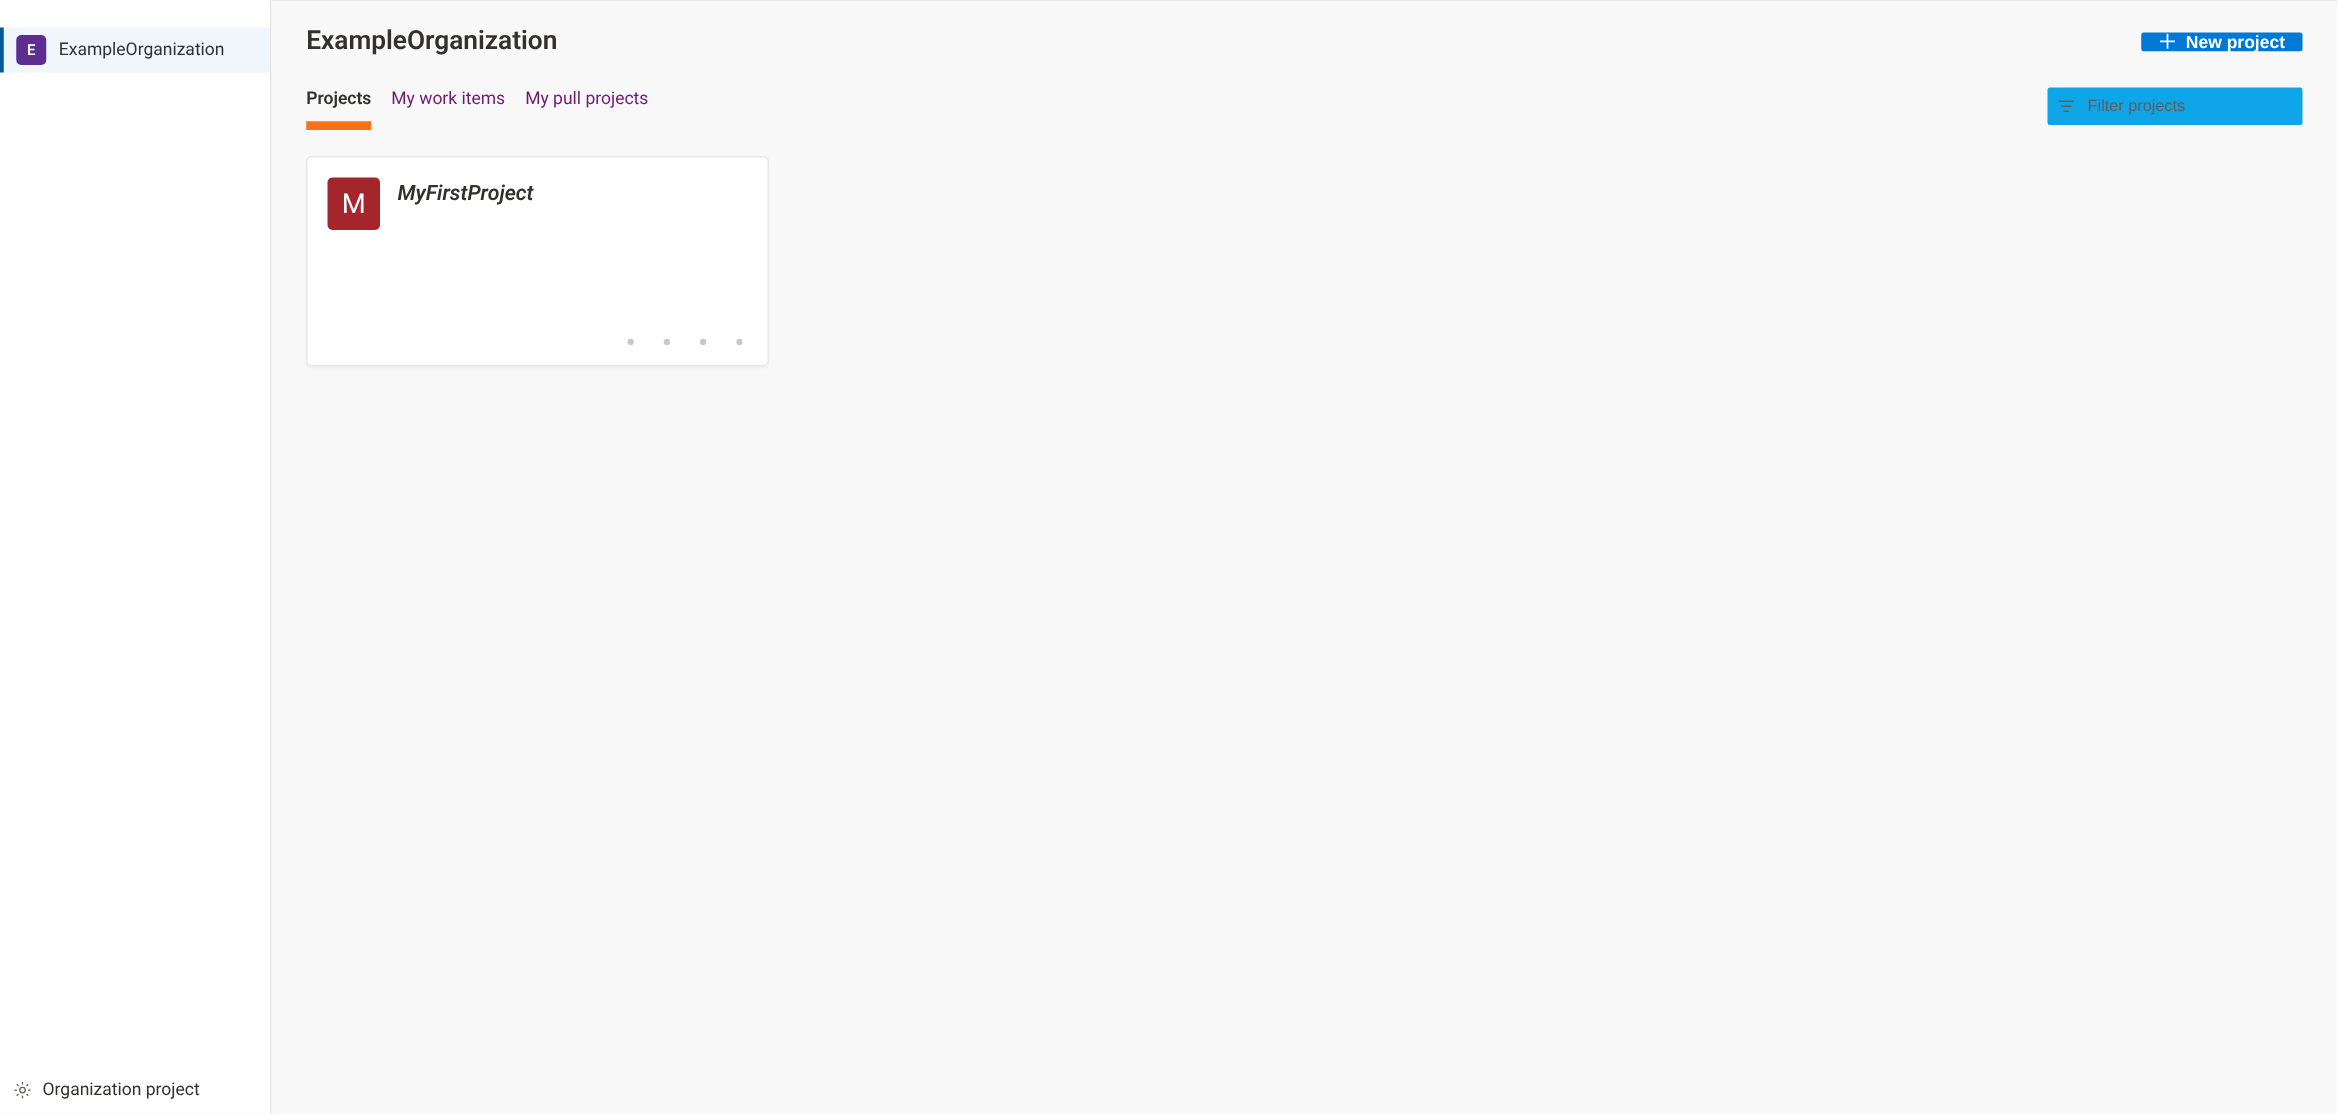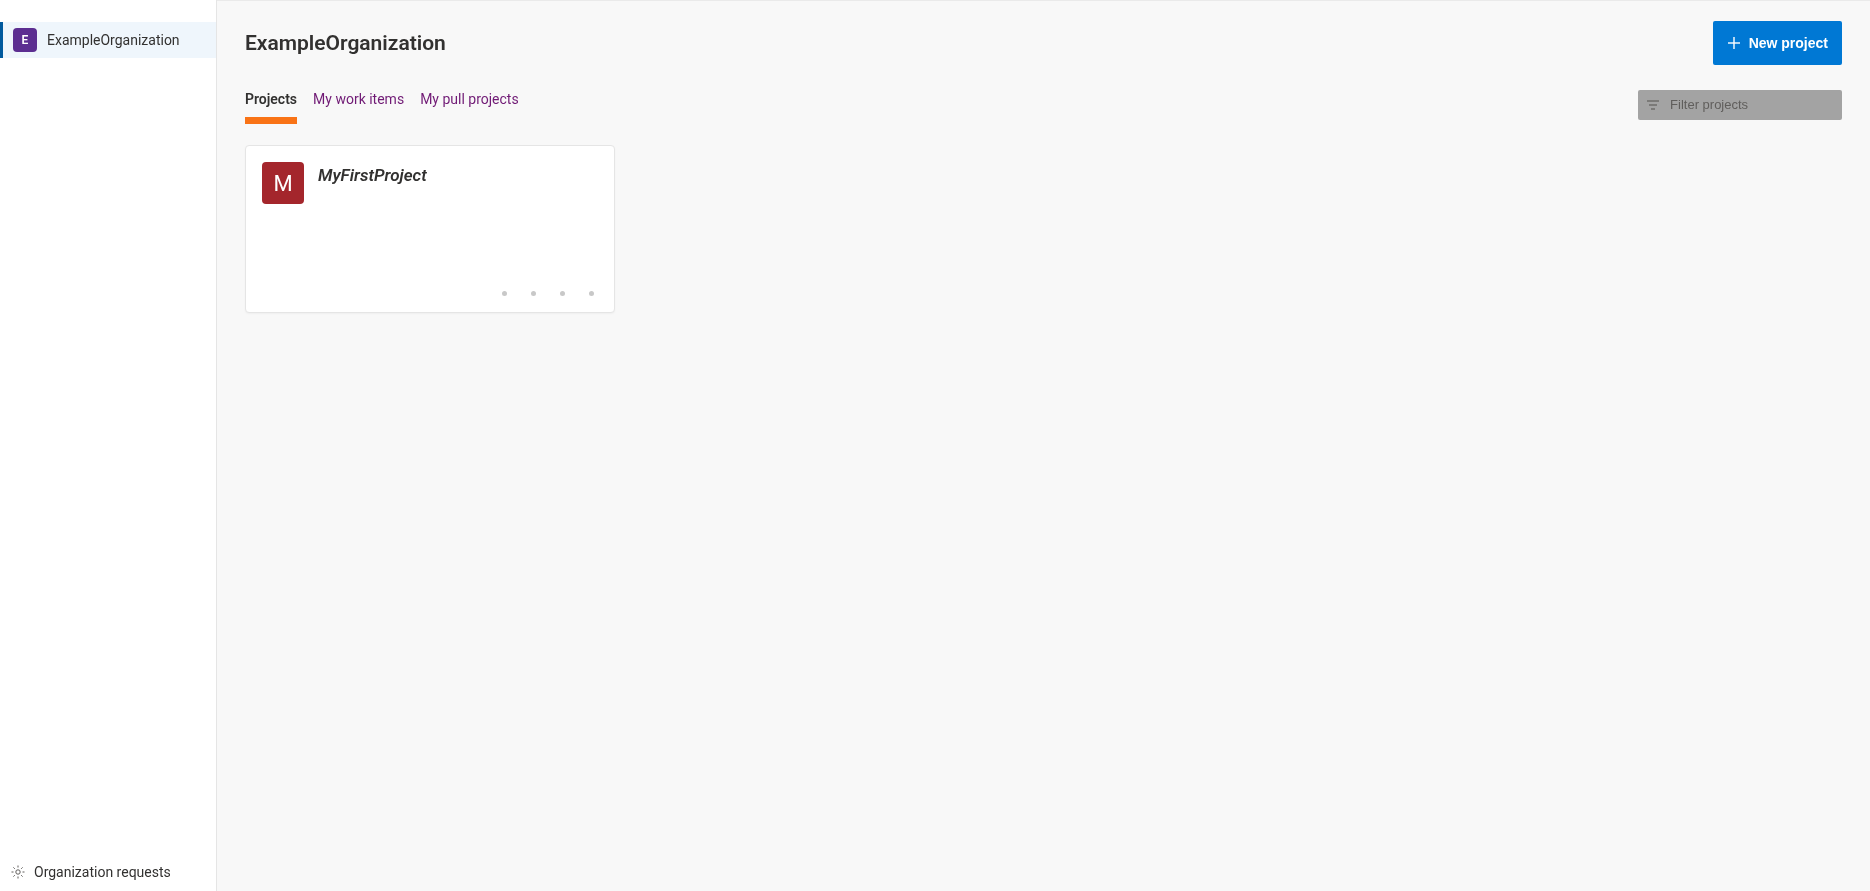--- a/index.html
+++ b/index.html
@@ -93,21 +93,21 @@
     font-weight: 600;
     color: #323130;
     margin: 0;
   }
   .new-project-btn {
     display: inline-flex;
     align-items: center;
     background: #0078d4;
     color: #fff;
     border: none;
-    height: 44px;
+    height: 15px;
     padding: 0 14px;
     border-radius: 2px;
     font-size: 14px;
     font-weight: 600;
     cursor: pointer;
   }
   .new-project-btn .plus {
     margin-right: 8px;
     font-size: 14px;
     line-height: 1;
@@ -136,21 +136,21 @@
   .tab.active {
     color: #323130;
     font-weight: 600;
     border-bottom: 7px solid #f97316;
   }
   .filter-box {
     display: flex;
     align-items: center;
     width: 204px;
     height: 30px;
-    background: #a3a3a3;
+    background: #0ea5e9;
     border-radius: 2px;
     padding: 0 8px;
   }
   .filter-icon {
     width:16px;height:16px;margin-right:8px;
     display:flex;align-items:center;justify-content:center;
     color:#605e5c;
   }
   .filter-icon svg{width:14px;height:14px;}
   .filter-input {
@@ -235,21 +235,21 @@
       </div>
     </div>
     <div class="sidebar-spacer"></div>
     <div class="sidebar-footer">
       <span class="gear-icon">
         <svg viewBox="0 0 16 16" fill="none" stroke="#605e5c" stroke-width="1">
           <circle cx="8" cy="8" r="2.2"></circle>
           <path d="M8 1.5v2M8 12.5v2M1.5 8h2M12.5 8h2M3.4 3.4l1.4 1.4M11.2 11.2l1.4 1.4M3.4 12.6l1.4-1.4M11.2 4.8l1.4-1.4"></path>
         </svg>
       </span>
-      <span class="sidebar-footer-label">Organization requests</span>
+      <span class="sidebar-footer-label">Organization project</span>
     </div>
   </nav>
 
   <main class="main">
     <div class="main-inner">
 
       <div class="header-row">
         <h1 class="page-title">ExampleOrganization</h1>
         <button class="new-project-btn">
           <span class="plus">

